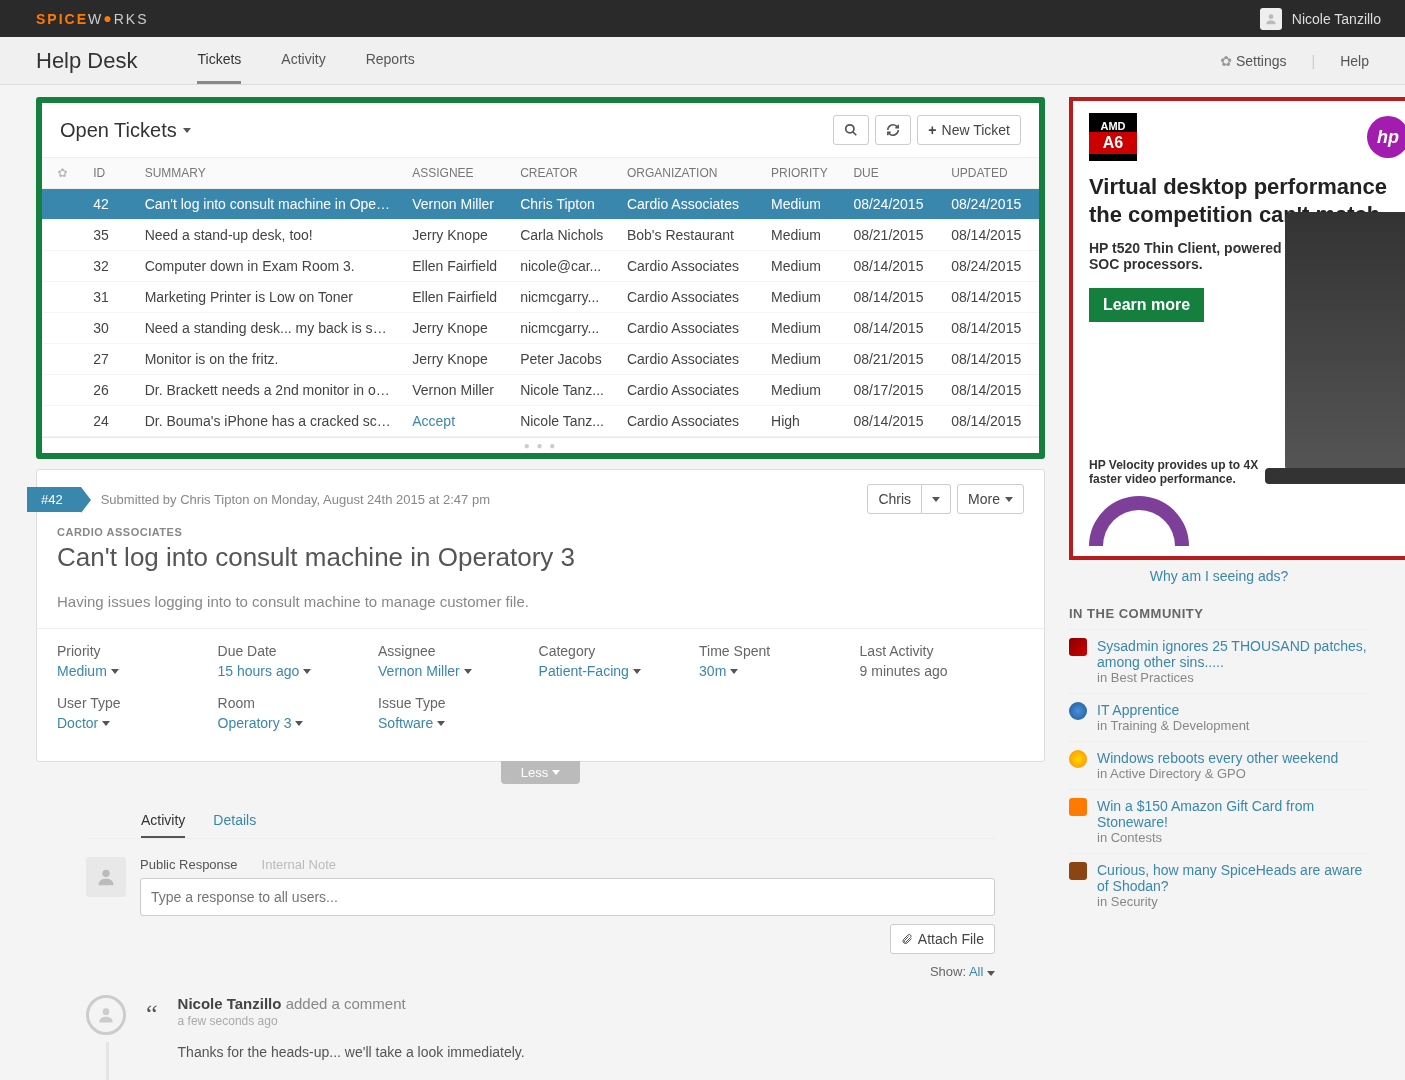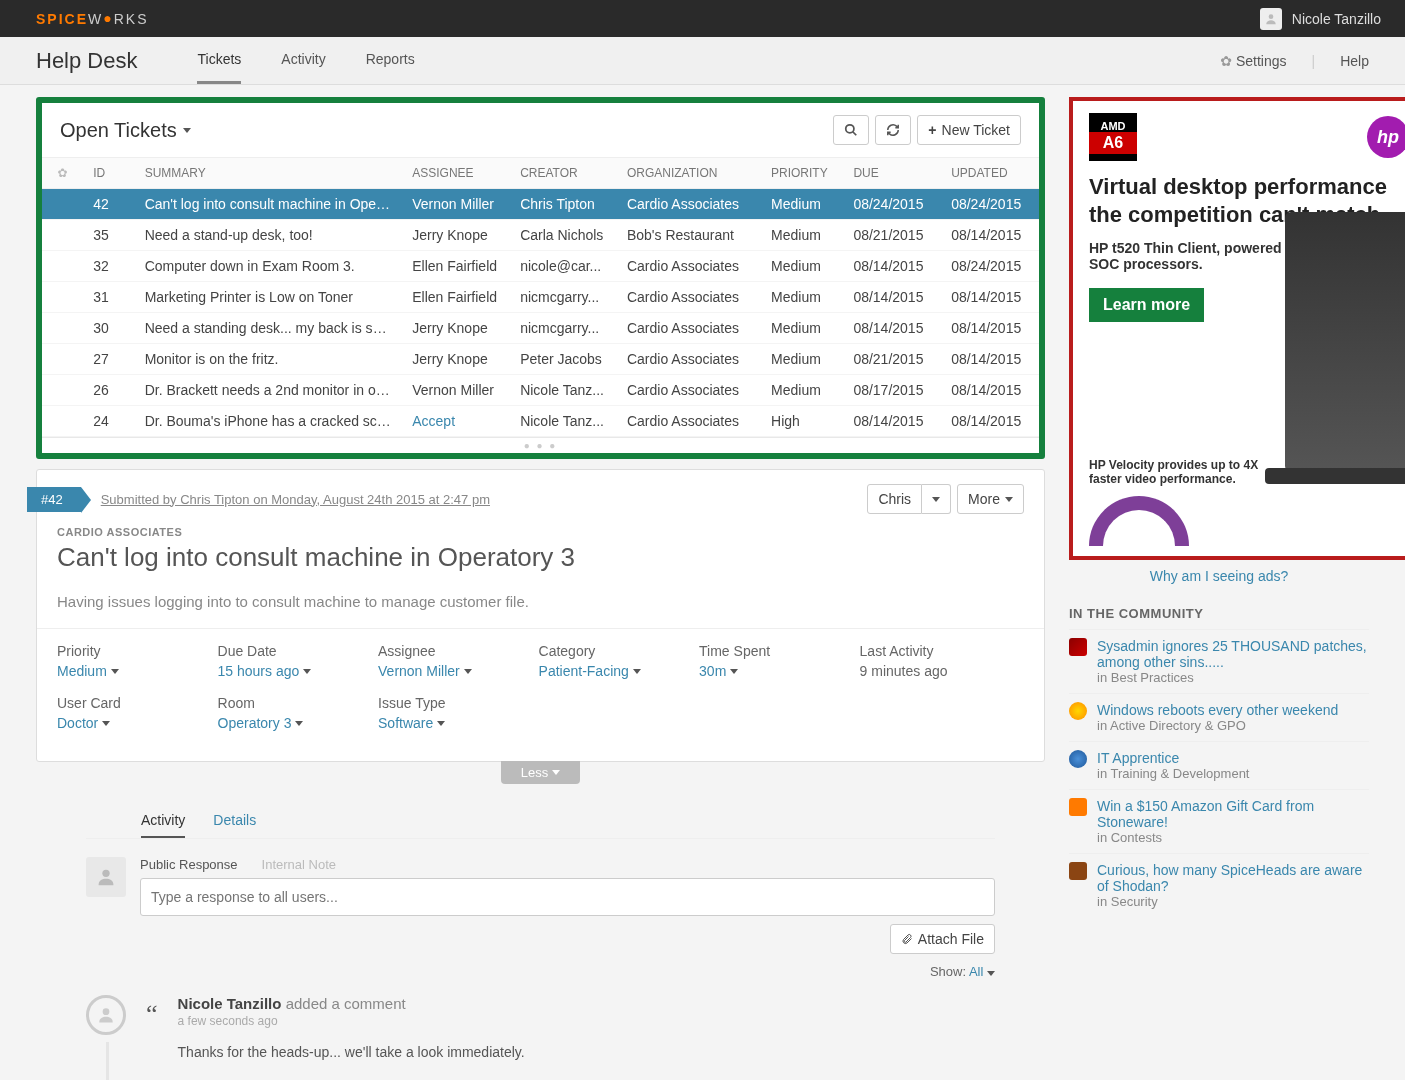--- a/index.html
+++ b/index.html
@@ -44,21 +44,21 @@
 .gear-cell { color: #bbb; text-align: center; }
 .accept-link { color: #3a87ad; }
 
 .grip { text-align: center; color: #ccc; font-size: 10px; letter-spacing: 2px; padding: 2px 0; border-top: 1px solid #e8e8e8; }
 
 
 .detail { margin-top: 10px; background: #fff; border: 1px solid #ddd; border-radius: 3px; padding: 0; }
 .detail-top { display: flex; justify-content: space-between; align-items: center; padding: 14px 20px 0 20px; }
 .ticket-badge { background: #3a87ad; color: #fff; padding: 5px 18px 5px 14px; position: relative; margin-left: -30px; font-size: 13px; font-weight: 500; }
 .ticket-badge::after { content: ""; position: absolute; right: -10px; top: 0; width: 0; height: 0; border-top: 13px solid transparent; border-bottom: 13px solid transparent; border-left: 10px solid #3a87ad; }
-.submitted { color: #888; font-size: 13px; margin-left: 20px; text-decoration: underline; }
+.submitted { color: #888; font-size: 13px; margin-left: 20px; }
 .detail-body { padding: 12px 20px 18px 20px; }
 .org-name { color: #888; font-size: 11px; font-weight: 600; letter-spacing: 0.5px; }
 .ticket-title { font-size: 26px; color: #555; margin: 4px 0 10px 0; font-weight: 400; }
 .ticket-desc { color: #888; font-size: 15px; margin-top: 20px; }
 
 .props { display: flex; flex-wrap: wrap; padding: 14px 20px; border-top: 1px solid #eee; }
 .prop { width: 16.6%; margin-bottom: 16px; }
 .prop-label { color: #666; font-size: 14px; margin-bottom: 4px; }
 .prop-val { color: #3a87ad; font-size: 14px; display: flex; align-items: center; gap: 4px; cursor: pointer; }
 .prop-val.static { color: #666; cursor: default; }
@@ -339,21 +339,21 @@
           </div>
           <div class="prop">
             <div class="prop-label">Time Spent</div>
             <div class="prop-val ">30m <span class="caret"></span></div>
           </div>
           <div class="prop">
             <div class="prop-label">Last Activity</div>
             <div class="prop-val static">9 minutes ago</div>
           </div>
           <div class="prop">
-            <div class="prop-label">User Card</div>
+            <div class="prop-label">User Type</div>
             <div class="prop-val ">Doctor <span class="caret"></span></div>
           </div>
           <div class="prop">
             <div class="prop-label">Room</div>
             <div class="prop-val ">Operatory 3 <span class="caret"></span></div>
           </div>
           <div class="prop">
             <div class="prop-label">Issue Type</div>
             <div class="prop-val ">Software <span class="caret"></span></div>
           </div>
@@ -450,31 +450,31 @@
     <div class="community-h">IN THE COMMUNITY</div>
     <div id="community-list">
         <div class="comm-item">
           <div class="comm-icon icon-book"></div>
           <div class="comm-body">
             <div class="comm-title">Sysadmin ignores 25 THOUSAND patches, among other sins.....</div>
             <div class="comm-cat">in Best Practices</div>
           </div>
         </div>
         <div class="comm-item">
+          <div class="comm-icon icon-world"></div>
+          <div class="comm-body">
+            <div class="comm-title">IT Apprentice</div>
+            <div class="comm-cat">in Training &amp; Development</div>
+          </div>
+        </div>
+        <div class="comm-item">
           <div class="comm-icon icon-win"></div>
           <div class="comm-body">
             <div class="comm-title">Windows reboots every other weekend</div>
             <div class="comm-cat">in Active Directory &amp; GPO</div>
-          </div>
-        </div>
-        <div class="comm-item">
-          <div class="comm-icon icon-world"></div>
-          <div class="comm-body">
-            <div class="comm-title">IT Apprentice</div>
-            <div class="comm-cat">in Training &amp; Development</div>
           </div>
         </div>
         <div class="comm-item">
           <div class="comm-icon icon-gift"></div>
           <div class="comm-body">
             <div class="comm-title">Win a $150 Amazon Gift Card from Stoneware!</div>
             <div class="comm-cat">in Contests</div>
           </div>
         </div>
         <div class="comm-item">

